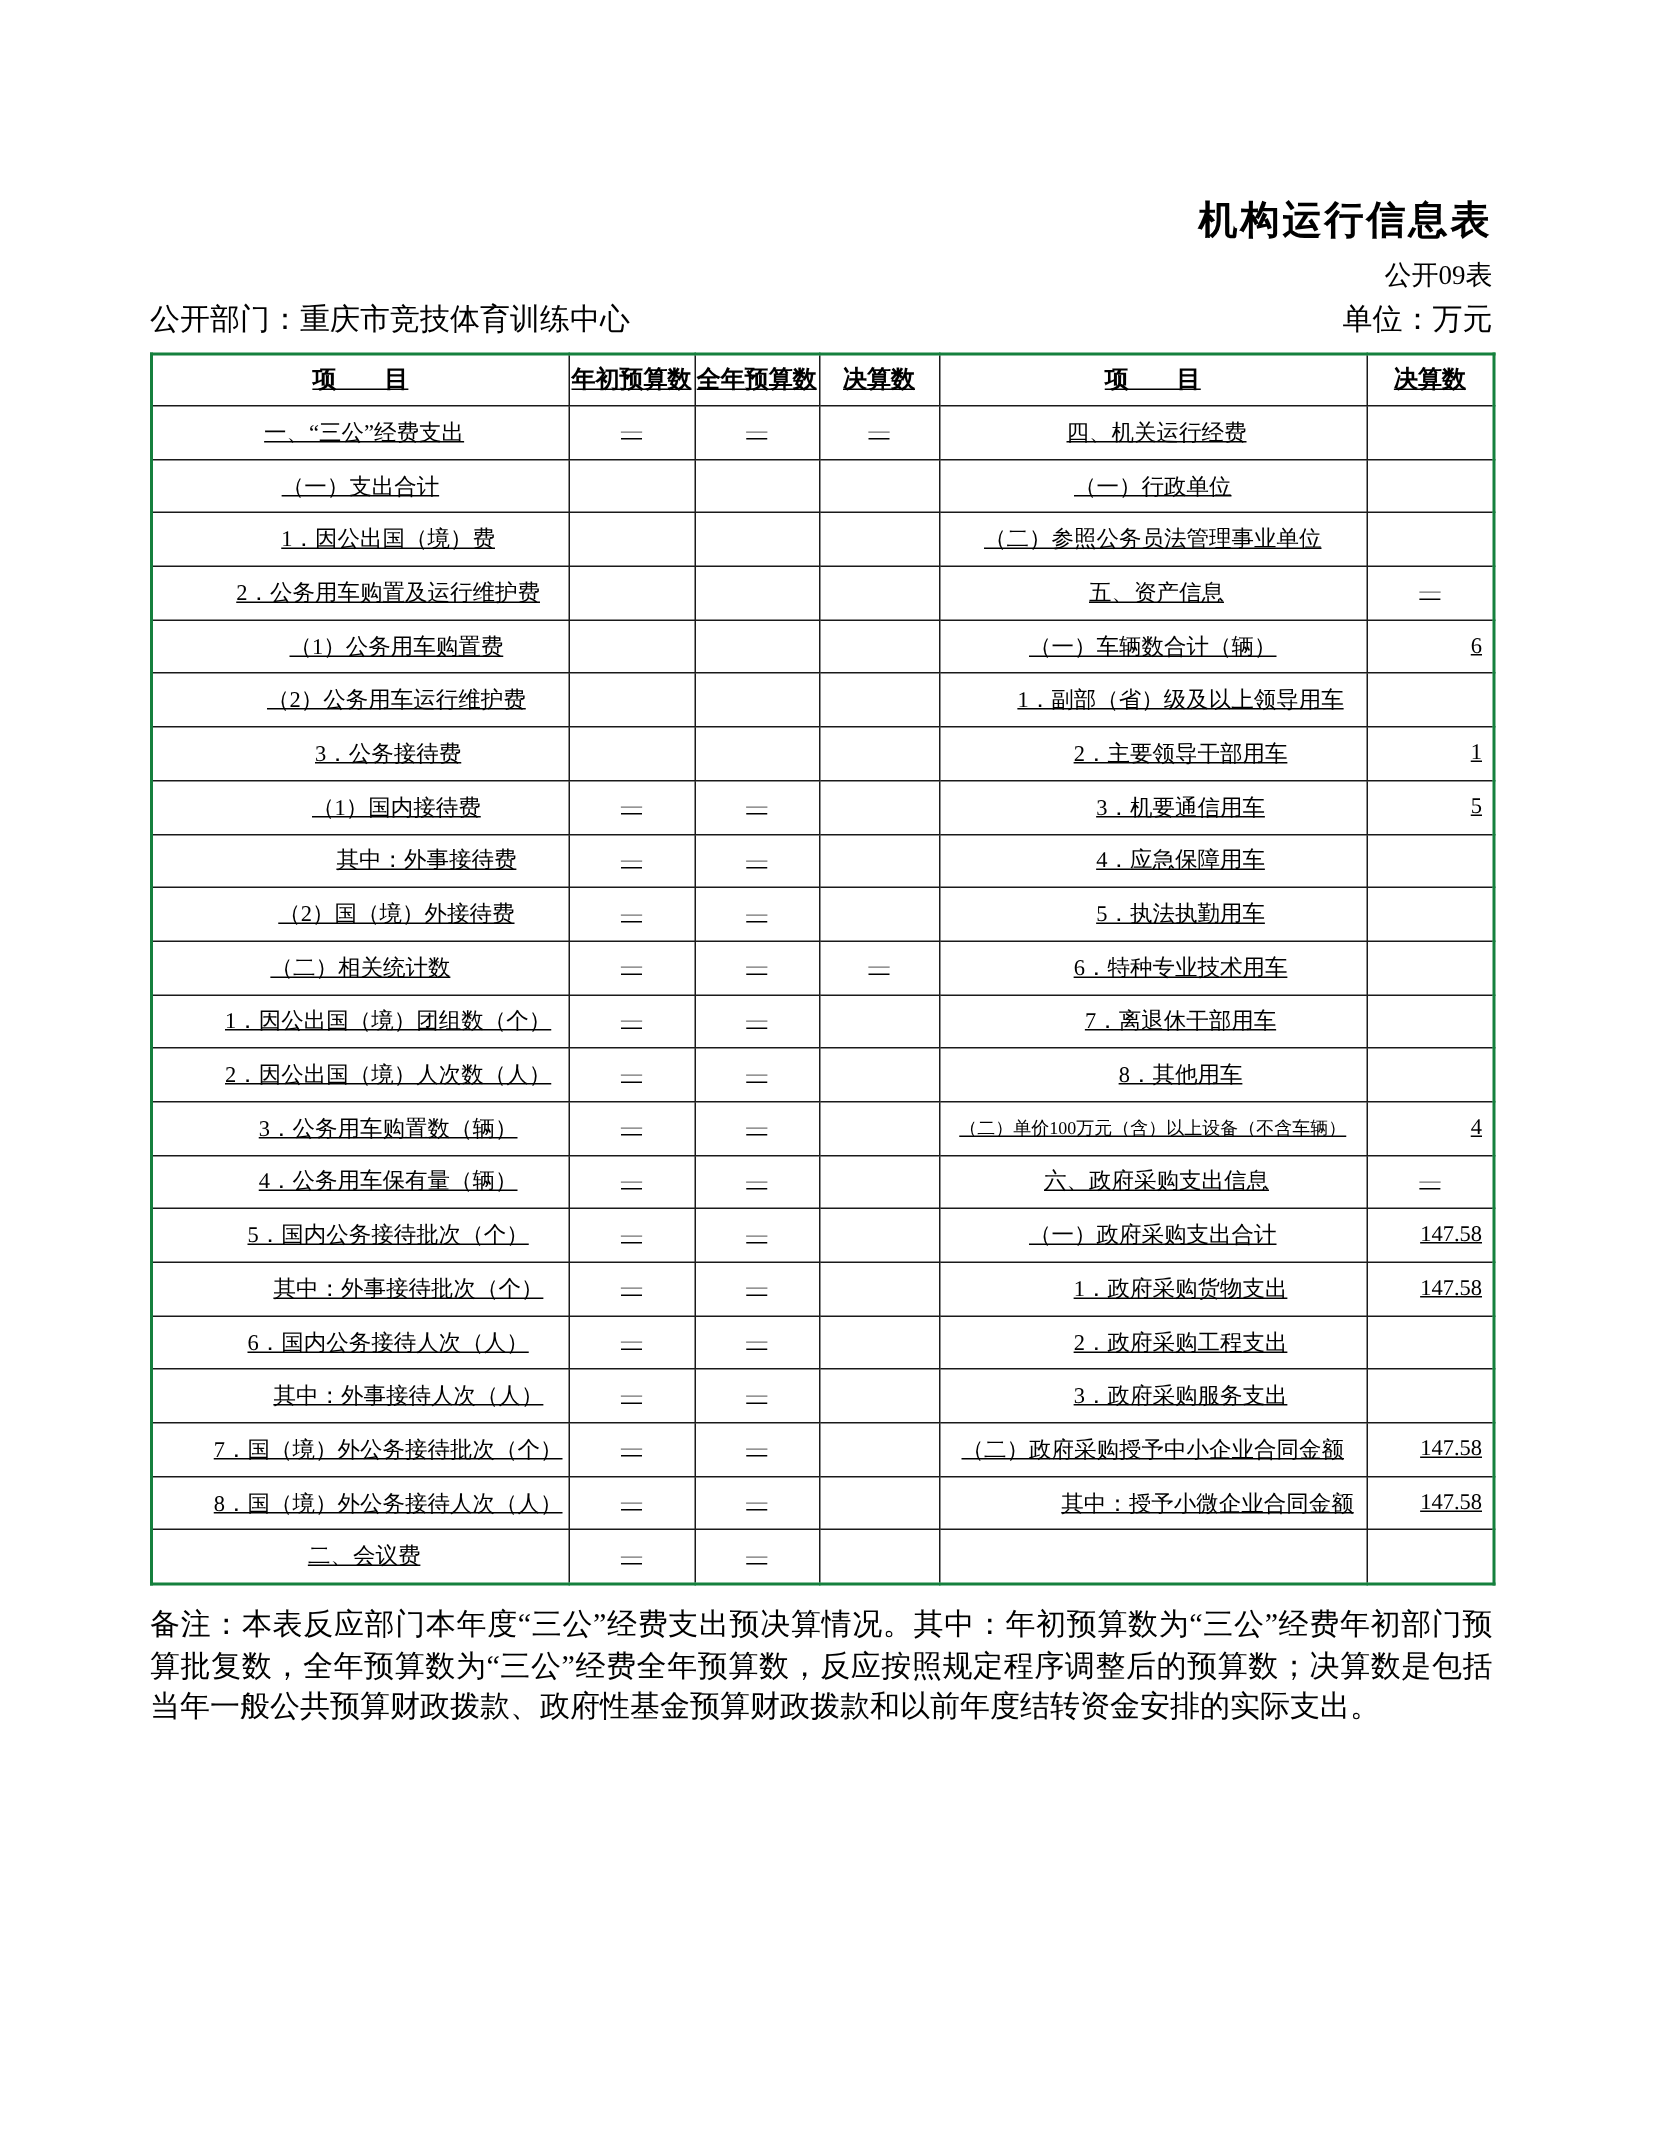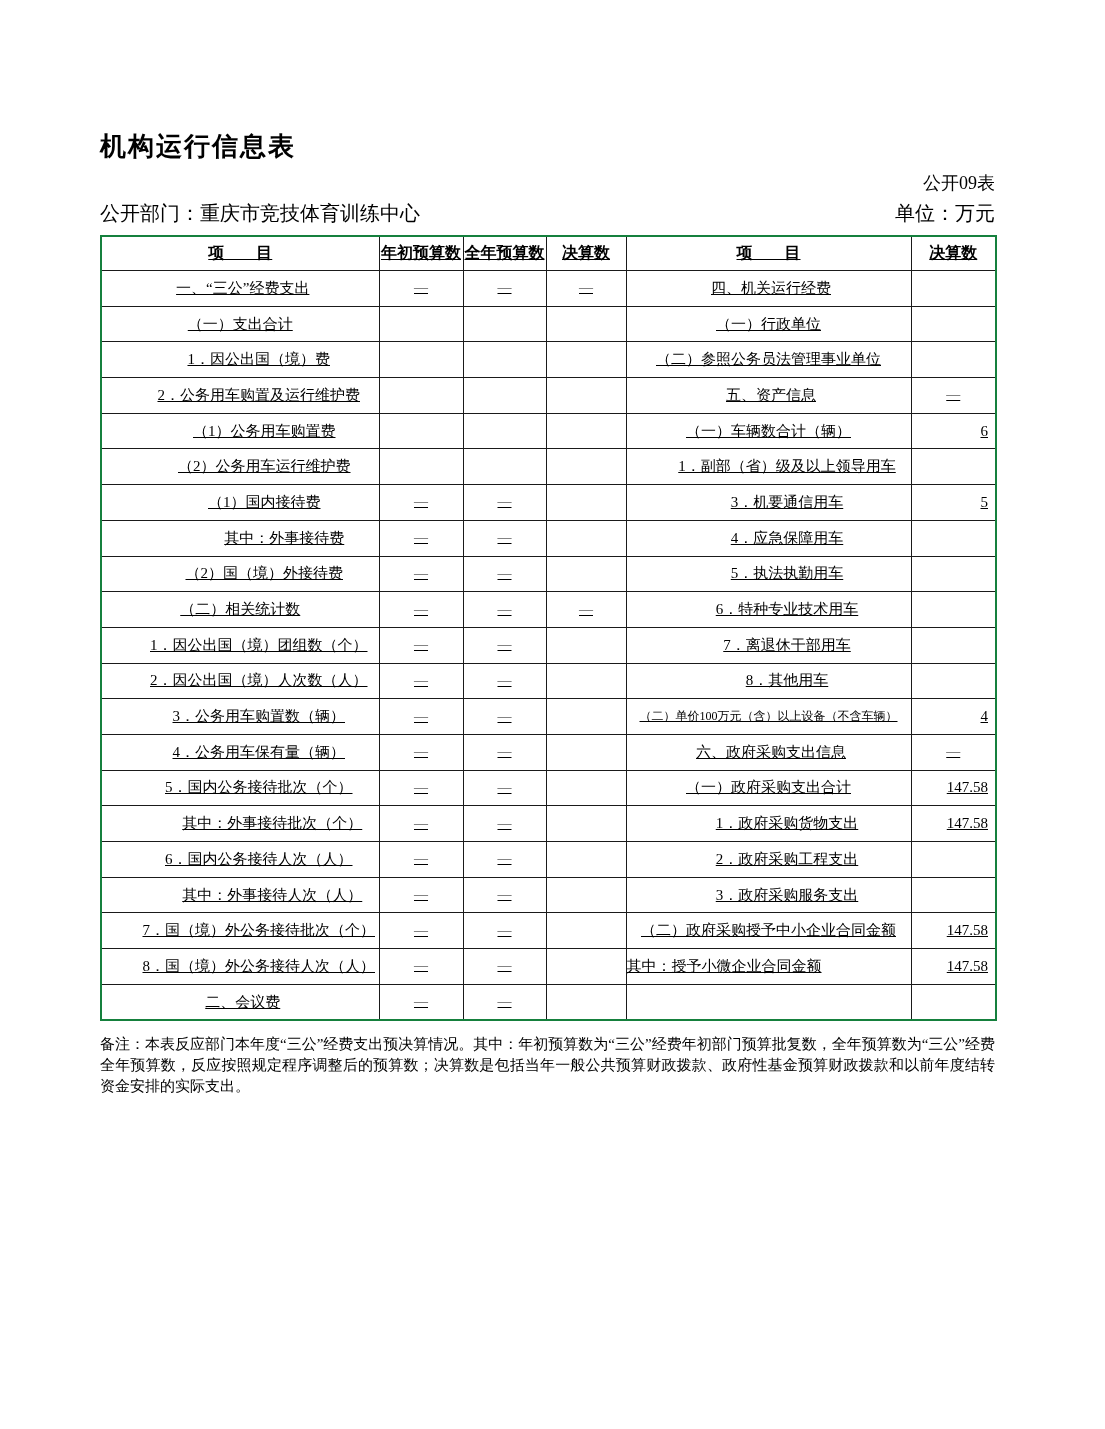--- a/index.html
+++ b/index.html
@@ -1,40 +1,40 @@
 <!DOCTYPE html>
 <html><head>
 <meta charset="utf-8">
 <style>
   html,body{margin:0;padding:0;background:#ffffff;}
   body{width:1105px;height:1429px;overflow:hidden;color:#000;
        font-family:"Liberation Serif","DejaVu Serif",serif;}
   .sheet{padding:130px 110px 0 100px;width:895px;}
-  .title{text-align:left;font-family:"Liberation Sans","DejaVu Sans",sans-serif;
+  .title{text-align:right;font-family:"Liberation Sans","DejaVu Sans",sans-serif;
          font-weight:700;font-size:26px;letter-spacing:2px;line-height:32px;}
   .table-code{text-align:right;font-size:18px;margin-top:10px;line-height:22px;}
   .meta{display:flex;justify-content:space-between;align-items:center;
         font-size:20px;margin-top:6px;margin-bottom:9px;line-height:26px;}
   table{width:895px;border-collapse:collapse;table-layout:fixed;
         border:2px solid #15803d;text-decoration:underline;}
   th,td{border:1px solid #1a1a1a;vertical-align:middle;overflow:hidden;}
   th{height:33px;font-size:16px;font-weight:700;text-align:center;padding:0;}
   td{height:34.7px;font-size:15px;padding:0;}
   td.item{text-align:center;white-space:nowrap;}
   .ind0{padding-left:5px;}
   .ind1{}
   .ind2{padding-left:37px;}
   .ind3{padding-left:48px;}
   .ind4{padding-left:64px;}
   .ind5{padding-left:88px;}
   td.val{text-align:right;padding-right:7px;}
   td.val.dash{text-align:center;padding-right:0;color:#585858;font-size:14px;}
   td.small-label{font-size:12px;}
-  td.right-align{text-align:left;padding-right:8px;padding-left:0;}
-  .note{margin-top:13px;font-size:15px;line-height:1.38;text-align:justify;}
+  td.right-align{text-align:right;padding-right:8px;padding-left:0;}
+  .note{margin-top:13px;font-size:20px;line-height:1.38;text-align:justify;}
 </style>
 </head>
 <body>
 
 <div class="sheet">
   <div class="title">机构运行信息表</div>
   <div class="table-code">公开09表</div>
   <div class="meta">
     <span>公开部门：重庆市竞技体育训练中心</span>
     <span>单位：万元</span>
@@ -102,20 +102,28 @@
         </tr>
         <tr>
           <td class="item ind3">（2）公务用车运行维护费</td>
           <td class="val"></td>
           <td class="val"></td>
           <td class="val"></td>
           <td class="item ind2">1．副部（省）级及以上领导用车</td>
           <td class="val"></td>
         </tr>
         <tr>
+          <td class="item ind2">3．公务接待费</td>
+          <td class="val"></td>
+          <td class="val"></td>
+          <td class="val"></td>
+          <td class="item ind2">2．主要领导干部用车</td>
+          <td class="val">1</td>
+        </tr>
+        <tr>
           <td class="item ind3">（1）国内接待费</td>
           <td class="val dash">—</td>
           <td class="val dash">—</td>
           <td class="val"></td>
           <td class="item ind2">3．机要通信用车</td>
           <td class="val">5</td>
         </tr>
         <tr>
           <td class="item ind5">其中：外事接待费</td>
           <td class="val dash">—</td>

